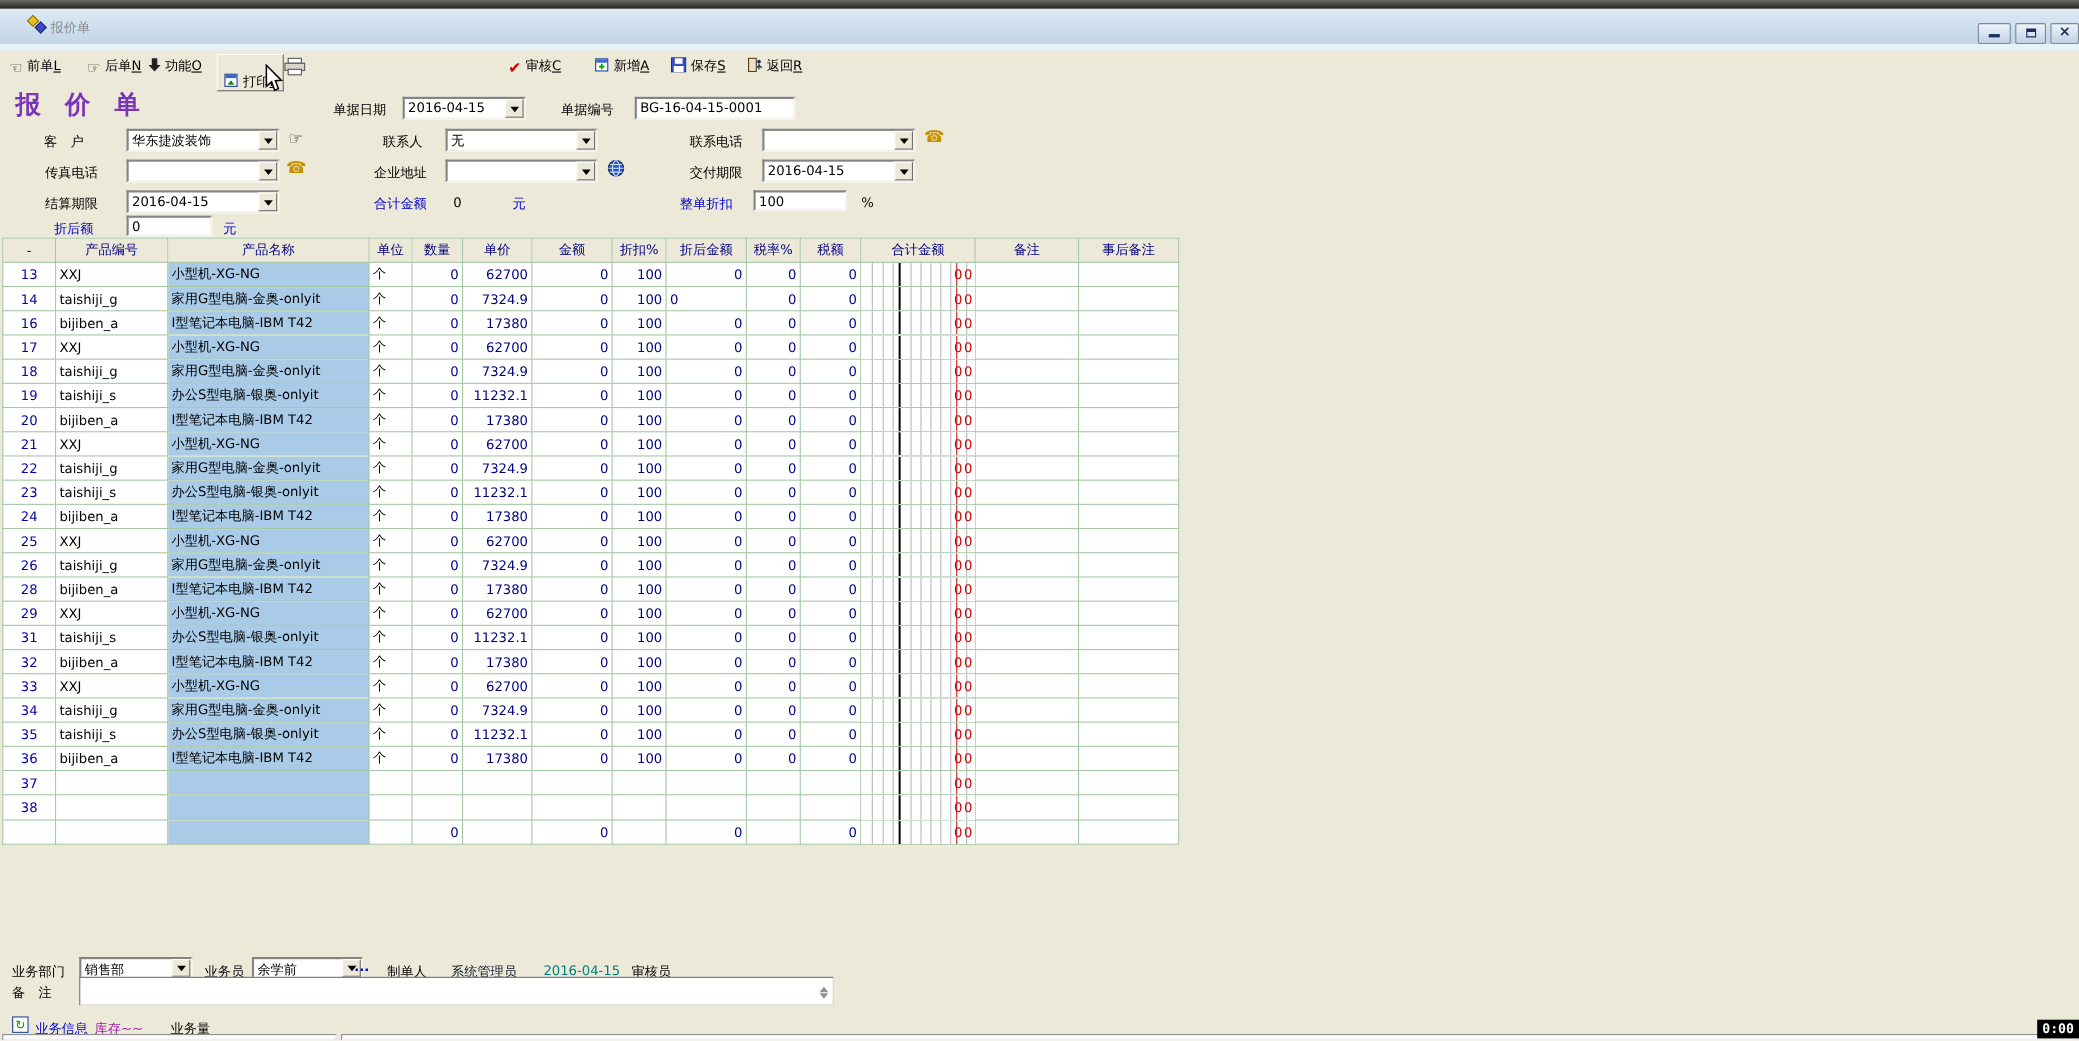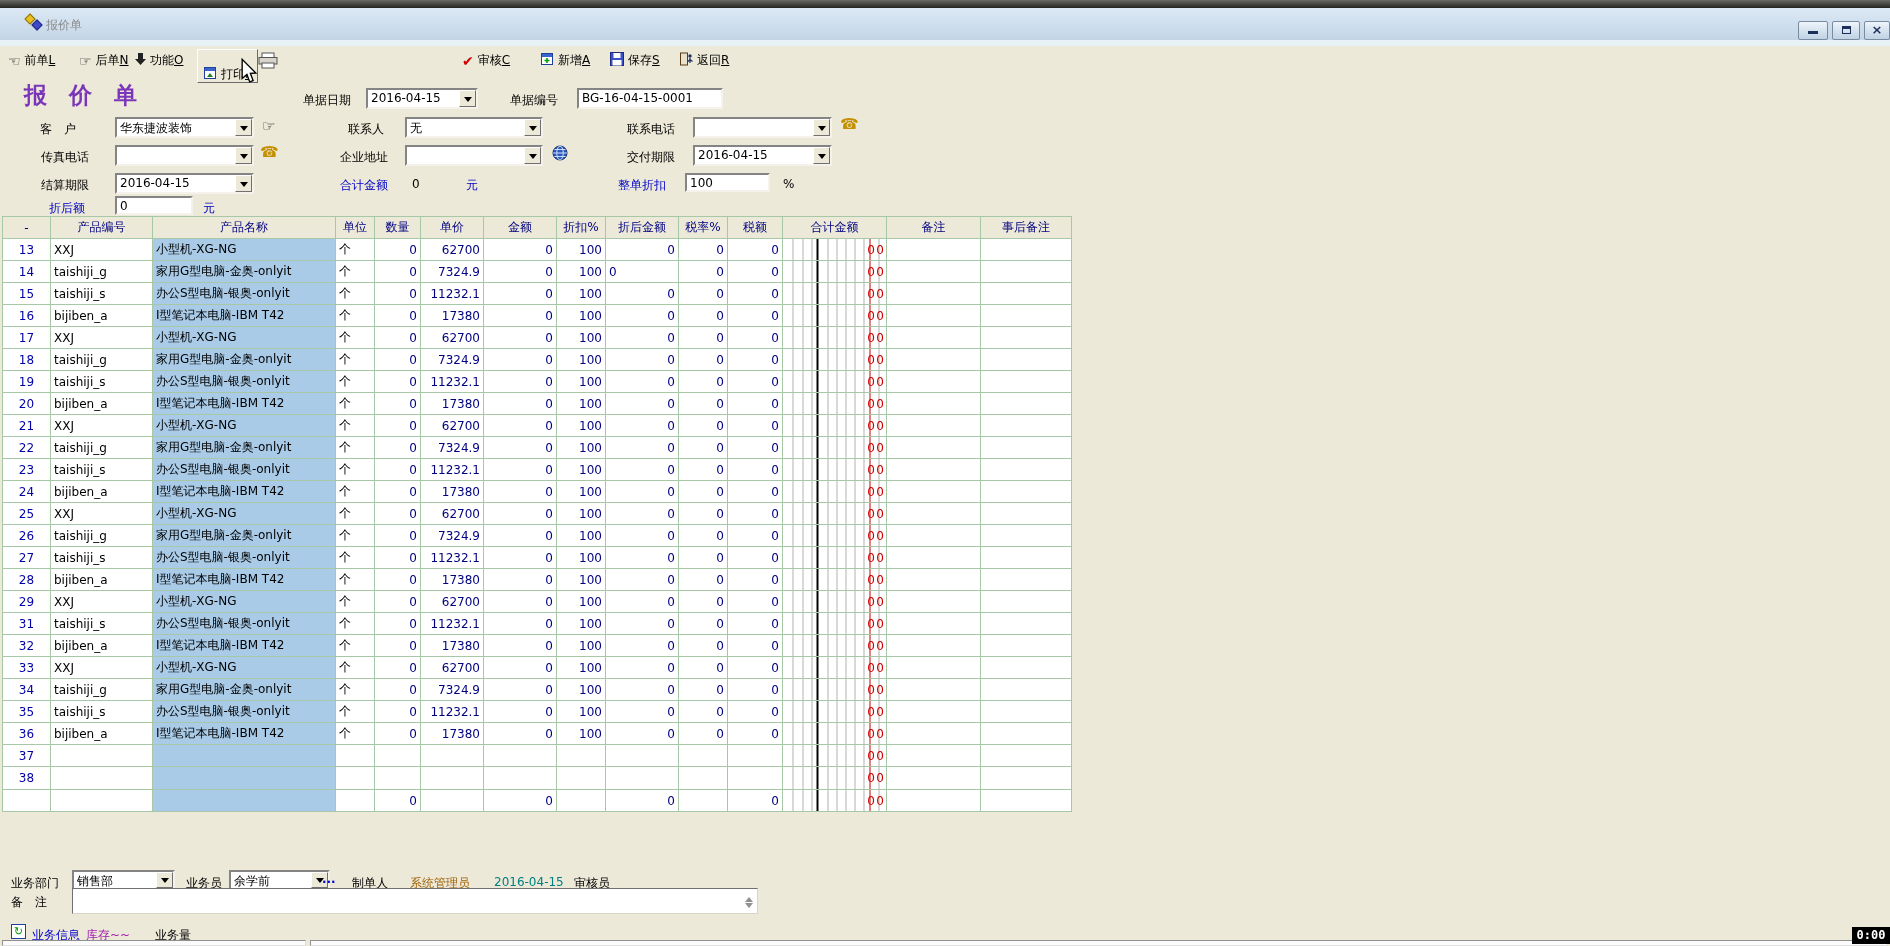--- a/index.html
+++ b/index.html
@@ -28,21 +28,21 @@
   .tbitem .key { text-decoration:underline; }
   .tbitem .ticon { display:inline-block; vertical-align:-2px; margin-right:4px; }
   #tb-print { border:1px solid; border-color:#ffffff #6a6a6a #6a6a6a #ffffff; padding:16px 5px; top:49px; }
   .hand { font-size:14px; color:#222; }
   .redcheck { color:#d00000; font-size:14px; font-weight:bold; }
 
   
   .lbl { position:absolute; white-space:nowrap; color:#000; }
   .lbl.blue { color:#0000C8; }
   .doc-title { position:absolute; left:14px; top:80px; font-size:23px; font-weight:bold;
-    color:#7B35B8; letter-spacing:7px;margin-left:10px; }
+    color:#7B35B8; letter-spacing:7px; }
   .combo, .field { position:absolute; height:21px; background:#fff;
     border:2px solid; border-color:#848484 #f4f2ea #f4f2ea #848484; }
   .combo .ctxt, .field .ftxt { position:absolute; left:3px; top:1px; white-space:nowrap; color:#000; }
   .combo .cbtn { position:absolute; right:0; top:0; bottom:0; width:17px; background:#ECE9D8;
     border:1px solid; border-color:#fff #707070 #707070 #fff; }
   .tri { position:absolute; left:4px; top:6px; width:0; height:0;
     border:4px solid transparent; border-top:5px solid #000; }
   .field.small { height:19px; }
 
   
@@ -68,21 +68,21 @@
       transparent 0 9px,#b0b0b0 9px 10px,transparent 10px 19px,#b0b0b0 19px 20px,
       transparent 20px 28px,#b0b0b0 28px 29px,transparent 29px 33px,#000 33px 35px,
       transparent 35px 44px,#b0b0b0 44px 45px,transparent 45px 53px,#b0b0b0 53px 54px,
       transparent 54px 62px,#b0b0b0 62px 63px,transparent 63px 71px,#b0b0b0 71px 72px,
       transparent 72px 80px,#b0b0b0 80px 81px,transparent 81px 86px,#c00000 86px 87px,
       transparent 87px 95px,#b0b0b0 95px 96px,transparent 96px); }
   .cent { position:absolute; top:50%; transform:translateY(-50%); color:#d00000; }
   .cent.c1 { right:11px; } .cent.c2 { right:2px; }
 
   
-  .red { color:#a16207;text-align:right; } .teal { color:#008080; }
+  .red { color:#0f172a;text-align:right; } .teal { color:#008080; }
   .bluelink { color:#0000D0; } .greenlink { color:#a21caf; }
   #remark-input { position:absolute; left:72px; top:888px; width:686px; height:26px; background:#fff;
     border:1px solid; border-color:#707070 #d8d4c8 #d8d4c8 #707070; }
   .spin { position:absolute; right:4px; width:0; height:0; border:4px solid transparent; }
   .spin.up { top:4px; border-bottom:5px solid #909090; }
   .spin.dn { top:14px; border-top:5px solid #909090; }
   .panel { position:absolute; top:940px; height:6px; background:#fbfbfb;
     border:1px solid; border-color:#909090 #e0e0e0 #e0e0e0 #909090; }
   #clockbox { position:absolute; left:1852px; top:927px; width:38px; height:17px; background:#000;
     color:#fff; font-family:"DejaVu Sans Mono","Liberation Mono",monospace; font-weight:bold;
@@ -320,39 +320,20 @@
           <td class="n">0</td>
           <td class="n">0</td>
           <td class="c-lines">
             <span class="cent c1">0</span>
             <span class="cent c2">0</span>
           </td>
           <td class="c-remark"></td>
           <td class="c-post"></td>
         </tr>
         <tr>
-          <td class="c-num">15</td>
-          <td class="c-code">taishiji_s</td>
-          <td class="c-name">办公S型电脑-银奥-onlyit</td>
-          <td class="c-unit">个</td>
-          <td class="n">0</td>
-          <td class="n">11232.1</td>
-          <td class="n">0</td>
-          <td class="n">100</td>
-          <td class="n">0</td>
-          <td class="n">0</td>
-          <td class="n">0</td>
-          <td class="c-lines">
-            <span class="cent c1">0</span>
-            <span class="cent c2">0</span>
-          </td>
-          <td class="c-remark"></td>
-          <td class="c-post"></td>
-        </tr>
-        <tr>
           <td class="c-num">16</td>
           <td class="c-code">bijiben_a</td>
           <td class="c-name">I型笔记本电脑-IBM T42</td>
           <td class="c-unit">个</td>
           <td class="n">0</td>
           <td class="n">17380</td>
           <td class="n">0</td>
           <td class="n">100</td>
           <td class="n">0</td>
           <td class="n">0</td>
@@ -535,39 +516,20 @@
           <td class="c-remark"></td>
           <td class="c-post"></td>
         </tr>
         <tr>
           <td class="c-num">26</td>
           <td class="c-code">taishiji_g</td>
           <td class="c-name">家用G型电脑-金奥-onlyit</td>
           <td class="c-unit">个</td>
           <td class="n">0</td>
           <td class="n">7324.9</td>
-          <td class="n">0</td>
-          <td class="n">100</td>
-          <td class="n">0</td>
-          <td class="n">0</td>
-          <td class="n">0</td>
-          <td class="c-lines">
-            <span class="cent c1">0</span>
-            <span class="cent c2">0</span>
-          </td>
-          <td class="c-remark"></td>
-          <td class="c-post"></td>
-        </tr>
-        <tr>
-          <td class="c-num">27</td>
-          <td class="c-code">taishiji_s</td>
-          <td class="c-name">办公S型电脑-银奥-onlyit</td>
-          <td class="c-unit">个</td>
-          <td class="n">0</td>
-          <td class="n">11232.1</td>
           <td class="n">0</td>
           <td class="n">100</td>
           <td class="n">0</td>
           <td class="n">0</td>
           <td class="n">0</td>
           <td class="c-lines">
             <span class="cent c1">0</span>
             <span class="cent c2">0</span>
           </td>
           <td class="c-remark"></td>

